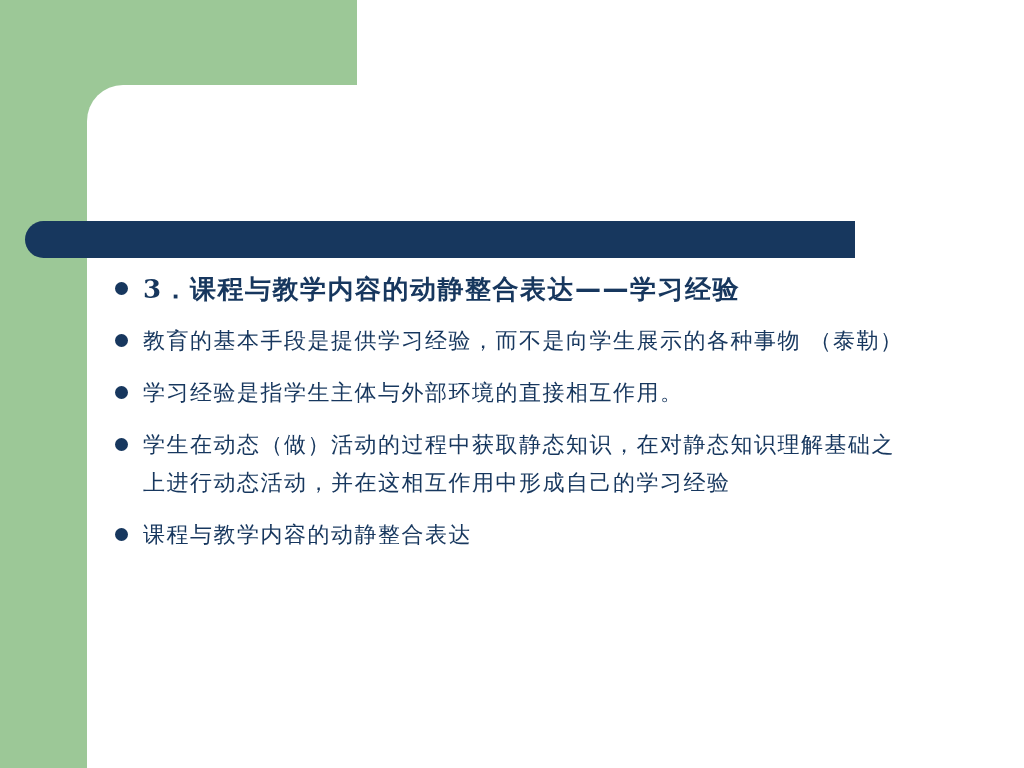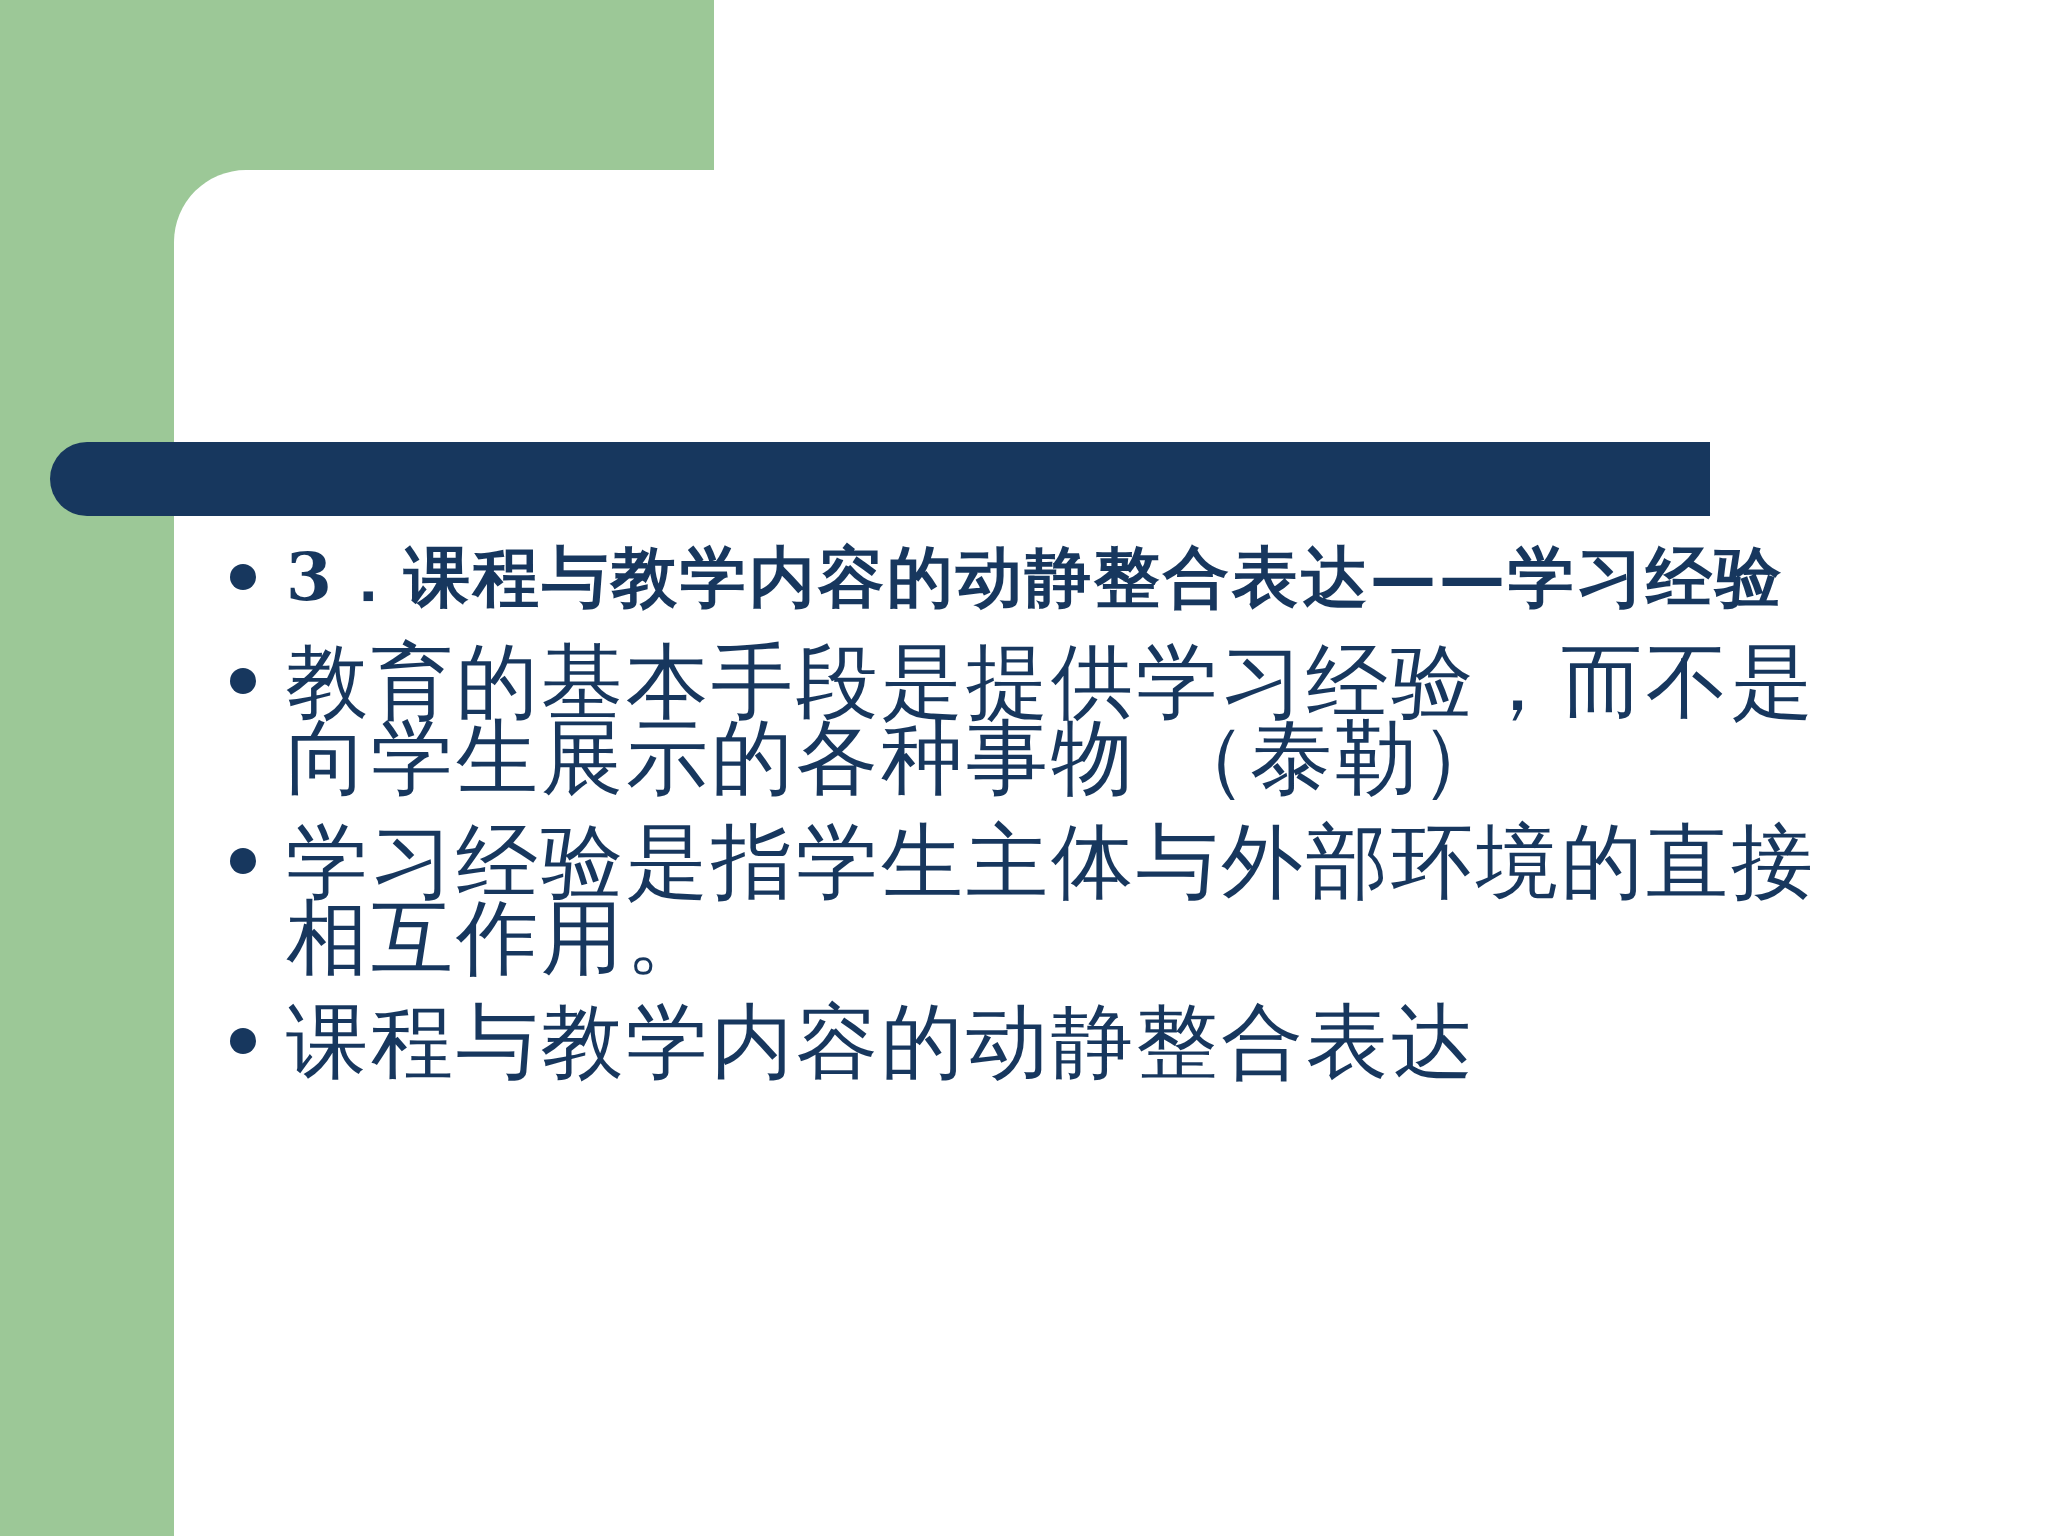--- a/index.html
+++ b/index.html
@@ -56,28 +56,28 @@
   .dot{
     flex:0 0 auto;
     width:13px;height:13px;
     border-radius:50%;
     background:var(--text-navy);
     margin:12px 15px 0 0;
   }
   .text{
     display:inline-block;
     max-width:765px;
-    font-size:41px;
+    font-size:22px;
     line-height:38px;
     letter-spacing:1.5px;
     color:var(--text-navy);
   }
   li.title-item .text{
     font-weight:bold;
-    font-size:33px;
+    font-size:26px;
   }
   .prefix{
     font-family:"DejaVu Serif",serif;
     font-weight:bold;
   }
 </style>
 </head>
 <body>
 
 <div class="slide">
@@ -93,16 +93,20 @@
     <li>
       <span class="dot"></span>
       <span class="text">教育的基本手段是提供学习经验，而不是向学生展示的各种事物 （泰勒）</span>
     </li>
     <li>
       <span class="dot"></span>
       <span class="text">学习经验是指学生主体与外部环境的直接相互作用。</span>
     </li>
     <li>
       <span class="dot"></span>
+      <span class="text">学生在动态（做）活动的过程中获取静态知识，在对静态知识理解基础之上进行动态活动，并在这相互作用中形成自己的学习经验</span>
+    </li>
+    <li>
+      <span class="dot"></span>
       <span class="text">课程与教学内容的动静整合表达</span>
     </li>
   </ul>
 </div>
 
 </body></html>

